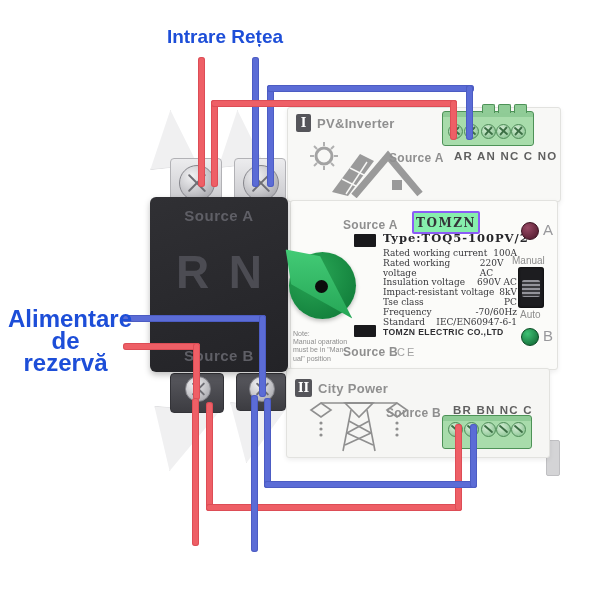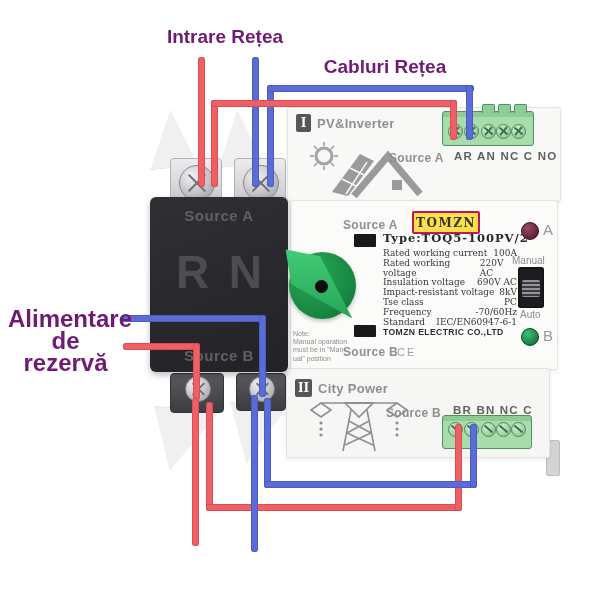--- a/index.html
+++ b/index.html
@@ -1,21 +1,21 @@
 <!DOCTYPE html>
 <html><head>
 <meta charset="utf-8">
 <style>
   html,body{margin:0;padding:0;background:#fff;}
   #stage{position:relative;width:600px;height:600px;background:#ffffff;overflow:hidden;
          font-family:"Liberation Sans",sans-serif;}
   .abs{position:absolute;}
 
   
-  .dlabel{position:absolute;font-weight:bold;color:#701a75;font-size:19px;text-align:center;z-index:40;}
+  .dlabel{position:absolute;font-weight:bold;color:#1d4ed8;font-size:19px;text-align:center;z-index:40;}
 
   
   .wr,.wb{position:absolute;border-radius:3px;}
   .wr{background:#ee5f66;box-shadow:inset 0 0 0 1px rgba(200,55,66,.45);}
   .wb{background:#5b6cd6;box-shadow:inset 0 0 0 1px rgba(62,76,176,.5);}
 
   
   .panel{position:absolute;background:#f8f8f6;border:1px solid #e2e2df;border-radius:3px;
          box-shadow:0 2px 5px rgba(0,0,0,.07);}
 
@@ -61,21 +61,21 @@
 
   
   #type-line{position:absolute;font-family:"DejaVu Serif",serif;font-weight:bold;
              font-size:11.5px;letter-spacing:1px;color:#26262a;}
   .spec-row{display:flex;justify-content:space-between;
             font-family:"DejaVu Serif",serif;font-size:9px;color:#38383c;line-height:9.8px;}
   #company-line{position:absolute;font-size:8.6px;font-weight:bold;color:#2e2e32;letter-spacing:.4px;}
   .note-line{font-size:7px;line-height:8.2px;color:#8d8d8d;}
 
   
-  #tomzn-logo{position:absolute;border:2px solid #be185d;border-radius:2px;background:#fde047;
+  #tomzn-logo{position:absolute;border:2px solid #8b5cf6;border-radius:2px;background:#86efac;
       display:flex;align-items:center;justify-content:center;
       font-family:"DejaVu Serif",serif;font-weight:bold;font-size:12px;letter-spacing:1.5px;color:#343438;}
 
   
   .led{position:absolute;width:16px;height:16px;border-radius:50%;}
   .led-letter{position:absolute;font-size:15px;color:#98989c;}
   .small-gray{position:absolute;font-size:10px;color:#8d8d8d;}
   #mode-slider{position:absolute;width:26px;height:41px;background:#1d1d20;border-radius:3px;
        box-shadow:inset 0 0 3px #000;}
   #mode-slider .grip{position:absolute;left:4px;top:13px;width:18px;height:17px;border-radius:2px;
@@ -296,19 +296,18 @@
   <div class="wb" style="left:251px;top:395px;width:7px;height:157px;z-index:28;"></div>
 
   <div class="wr" style="left:206px;top:402px;width:7px;height:109px;z-index:23;"></div>
   <div class="wr" style="left:206px;top:504px;width:256px;height:7px;z-index:23;"></div>
   <div class="wr" style="left:455px;top:424px;width:7px;height:87px;z-index:23;"></div>
   <div class="wb" style="left:264px;top:398px;width:7px;height:90px;z-index:28;"></div>
   <div class="wb" style="left:264px;top:481px;width:213px;height:7px;z-index:28;"></div>
   <div class="wb" style="left:470px;top:424px;width:7px;height:64px;z-index:28;"></div>
 
   <div class="dlabel" style="left:130px;top:26px;width:190px;">Intrare Rețea</div>
-  <div class="dlabel" style="left:290px;top:56px;width:190px;">Cabluri Rețea</div>
   <div class="dlabel" style="left:8px;top:308px;width:115px;font-size:24px;line-height:22px;">
     <span>Alimentare</span><br>
     <span>de rezervă</span>
   </div>
 
 </div>
 
 </body></html>

